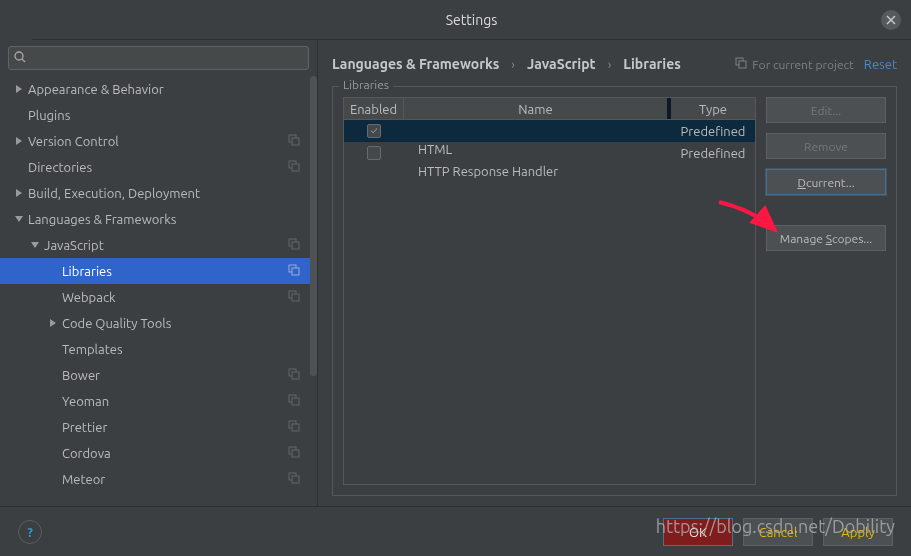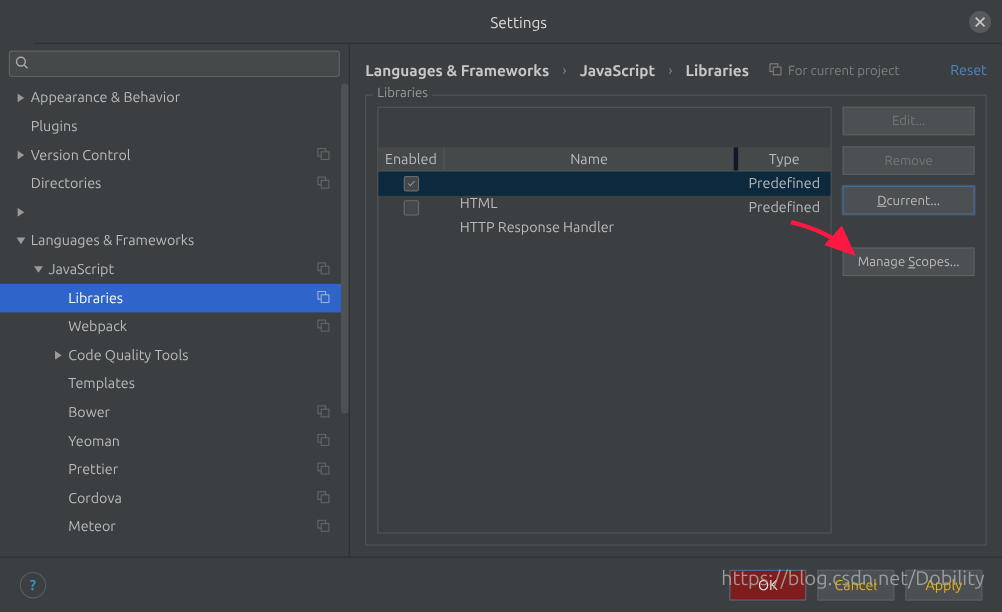--- a/index.html
+++ b/index.html
@@ -25,25 +25,25 @@
   .depth0 { padding-left: 14px; }
   .depth1 { padding-left: 30px; }
   .depth2 { padding-left: 48px; }
   .no-arrow .arrow { visibility: hidden; }
   .content { flex: 1; padding: 16px 14px 10px 14px; display: flex; flex-direction: column; position: relative; }
   .crumbs-row { display: flex; align-items: center; gap: 10px; margin-bottom: 14px; }
   .crumbs { display: flex; align-items: center; gap: 12px; flex: 1; }
   .crumb { color: #c8c8c8; font-weight: 600; font-size: 14px; }
   .crumb-sep { color: #888; }
   .scope { display: flex; align-items: center; gap: 5px; color: #808080; font-size: 12px; }
-  .reset { color: #4a88c7; cursor: pointer; font-size: 13px; margin-left: 36px; }
+  .reset { color: #4a88c7; cursor: pointer; font-size: 13px; }
   .group { border: 1px solid #555759; position: relative; padding: 10px; flex: 1; display: flex; gap: 10px; }
   .group-legend { position: absolute; top: -9px; left: 6px; background: #3b3f41; padding: 0 4px; color: #9a9a9a; font-size: 12px; }
   .table-wrap { flex: 1; border: 1px solid #555759; background: #3b3f41; }
-  .table-head { display: flex; background: #45494a; border-bottom: 1px solid #555759; height: 22px; align-items: center; margin-top: 36px; }
+  .table-head { display: flex; background: #45494a; border-bottom: 1px solid #555759; height: 22px; align-items: center; }
   .th-enabled { width: 60px; text-align: center; border-right: 1px solid #555759; height: 100%; display:flex; align-items:center; justify-content:center; }
   .th-name { flex: 1; text-align: center; border-right: 4px solid #0f172a; height: 100%; display:flex; align-items:center; justify-content:center; }
   .th-type { width: 84px; text-align: center; height: 100%; display:flex; align-items:center; justify-content:center; }
   .tr { display: flex; height: 22px; align-items: center; }
   .tr.sel { background: #0d293e; }
   .td-enabled { width: 60px; display:flex; justify-content:center; }
   .td-name { flex: 1; padding-left: 14px; margin-top: 36px; }
   .td-type { width: 84px; text-align: center; }
   .chk { width: 14px; height: 14px; border: 1px solid #6a6a6a; border-radius: 2px; background: #43494a; display:inline-flex; align-items:center; justify-content:center; }
   .chk.on { background: #43494a; }
@@ -120,20 +120,21 @@
                 <rect x="1" y="1" width="7" height="7" stroke="#808080" fill="none"></rect>
                 <rect x="4" y="4" width="7" height="7" stroke="#808080" fill="#3b3f41"></rect>
               </svg></span>
           </div>
           <div class="tree-item depth0">
             <span class="arrow">
               <svg width="8" height="8">
                 <path d="M1 0 L7 4 L1 8 Z" fill="#9a9a9a"></path>
               </svg>
             </span>
+            <span class="label">Build, Execution, Deployment</span>
           </div>
           <div class="tree-item depth0">
             <span class="arrow">
               <svg width="8" height="8">
                 <path d="M0 1 L8 1 L4 7 Z" fill="#9a9a9a"></path>
               </svg>
             </span>
             <span class="label">Languages &amp; Frameworks</span>
           </div>
           <div class="tree-item depth1">

